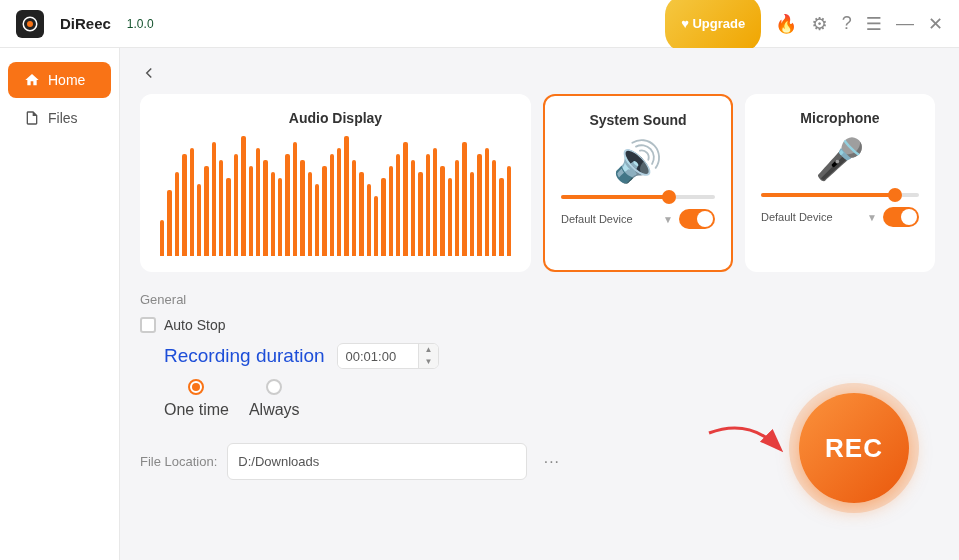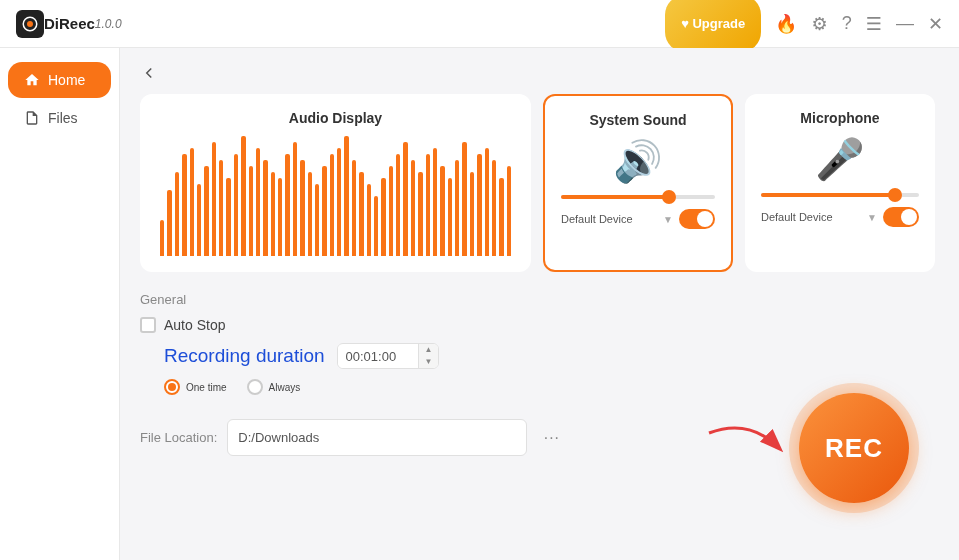--- a/index.html
+++ b/index.html
@@ -20,41 +20,40 @@
       justify-content: space-between;
       background: #fff;
       padding: 0 16px;
       height: 48px;
       border-bottom: 1px solid #e8e8e8;
       flex-shrink: 0;
     }
     .titlebar-left {
       display: flex;
       align-items: center;
-      gap: 0;
+      gap: 16px;
     }
     .app-logo {
       width: 28px;
       height: 28px;
       background: #222;
       border-radius: 6px;
       display: flex;
       align-items: center;
       justify-content: center;
     }
     .app-logo svg { width: 18px; height: 18px; }
     .app-name {
       font-size: 15px;
       font-weight: 600;
       color: #222;
     }
     .app-version {
       font-size: 12px;
-      color: #737373;
-      font-style: italic;
+      color: #14532d;
     }
     .titlebar-right {
       display: flex;
       align-items: center;
       gap: 14px;
     }
     .upgrade-btn {
       background: linear-gradient(135deg, #f5c842, #f0a500);
       border: none;
       border-radius: 20px;
@@ -90,21 +89,21 @@
       flex-shrink: 0;
     }
     .sidebar-item {
       display: flex;
       align-items: center;
       gap: 8px;
       padding: 10px 16px;
       cursor: pointer;
       font-size: 14px;
       color: #555;
-      border-radius: 14px;
+      border-radius: 8px;
       margin: 2px 8px;
     }
     .sidebar-item.active {
       background: #f97316;
       color: #fff;
     }
     .sidebar-item svg { width: 16px; height: 16px; flex-shrink: 0; }
 
     
     .content {
@@ -315,22 +314,23 @@
       display: flex;
       align-items: center;
       gap: 20px;
       margin-left: 24px;
     }
     .radio-option {
       display: flex;
       align-items: center;
       gap: 6px;
       cursor: pointer;
-      font-size: 10px;
+      font-size: 16px;
       color: #444;
+      flex-direction: column;
     }
     .radio {
       width: 16px;
       height: 16px;
       border-radius: 50%;
       border: 2px solid #ccc;
       background: #fff;
       display: flex;
       align-items: center;
       justify-content: center;

